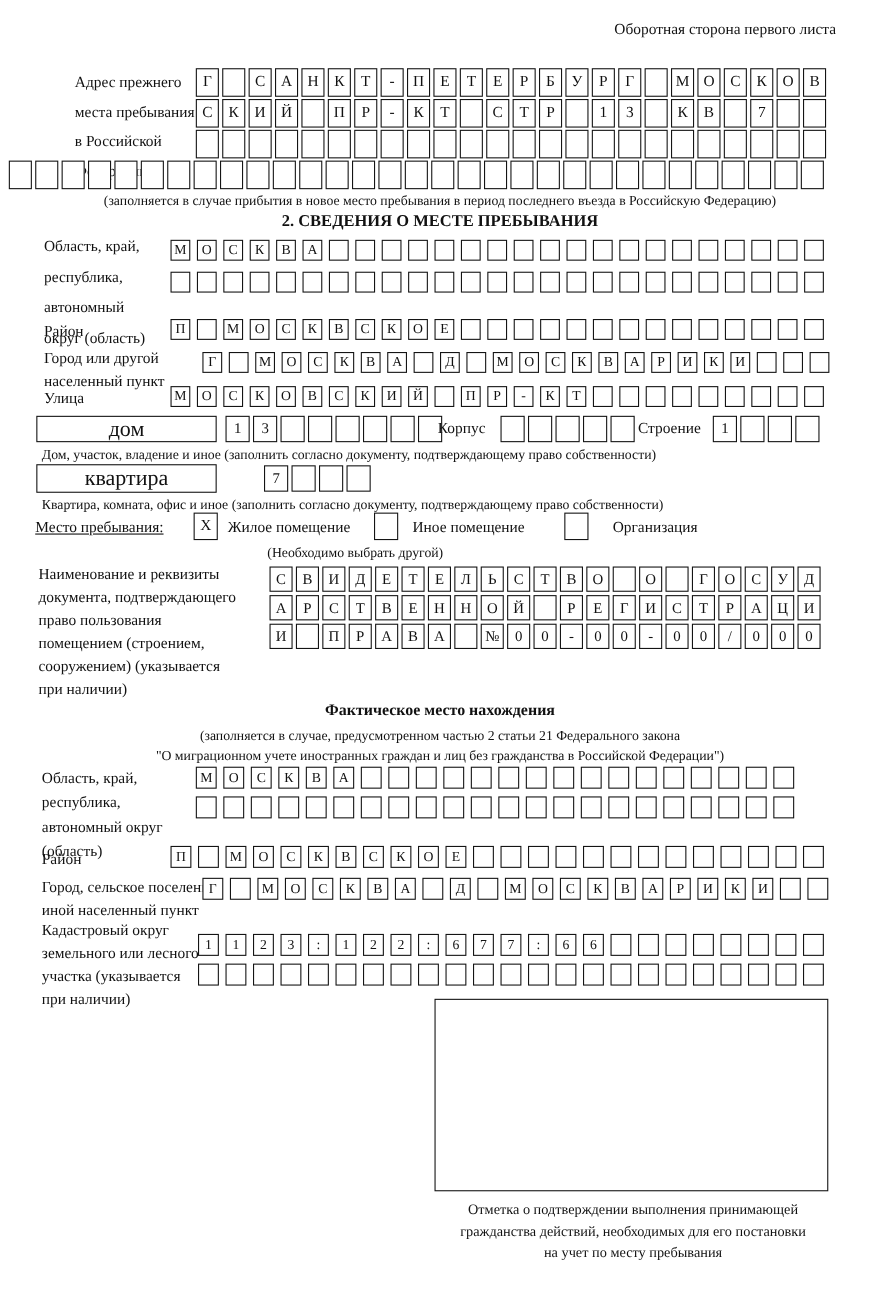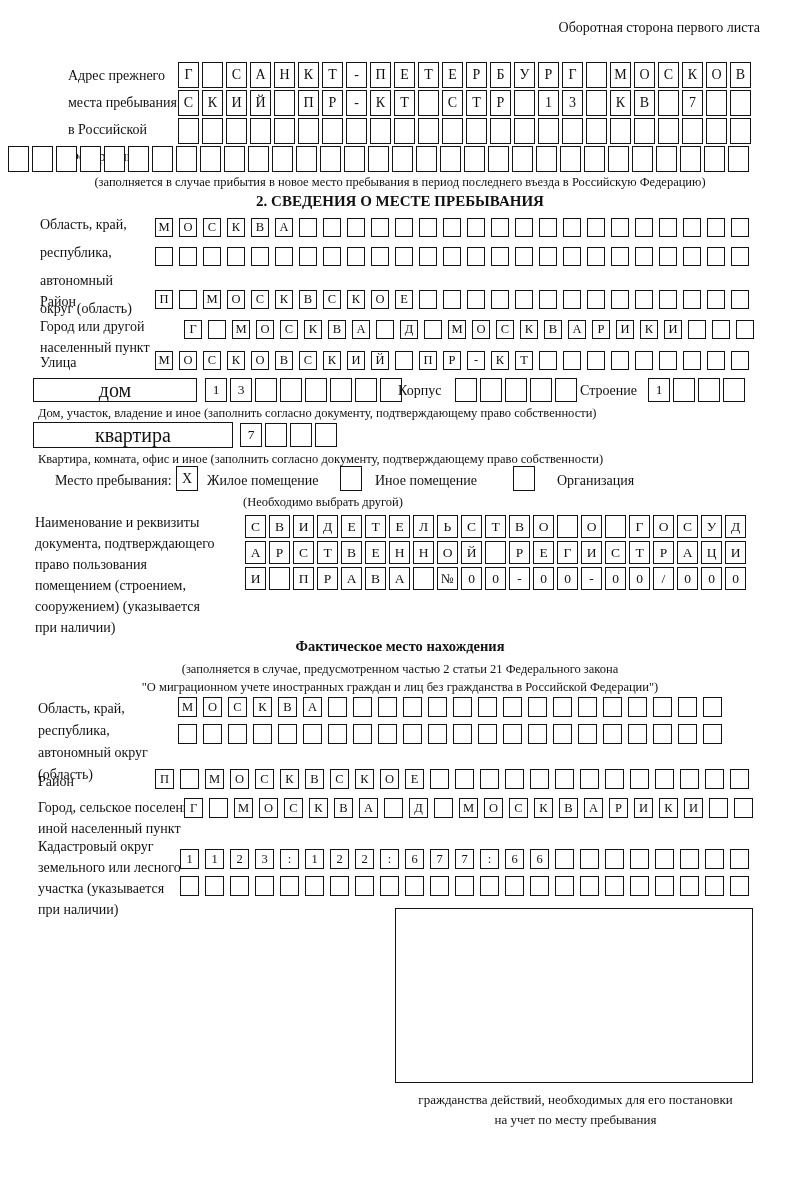--- a/index.html
+++ b/index.html
@@ -318,30 +318,30 @@
   </div>
 <div class="abs label" style="left:580px;top:381px;">Строение</div>
 <div class="cellrow dm" style="left:648px;top:378px;">
     <div class="cell">1</div>
     <div class="cell"></div>
     <div class="cell"></div>
     <div class="cell"></div>
   </div>
 <div class="abs caption" style="left:38px;top:406px;">Дом, участок, владение и иное (заполнить согласно документу, подтверждающему право собственности)</div>
 
-<div class="abs namebox" style="left:33px;top:422px;width:200px;height:26px;">квартира</div>
+<div class="abs namebox" style="left:33px;top:422px;width:164px;height:26px;">квартира</div>
 <div class="cellrow dm" style="left:240px;top:423px;">
     <div class="cell">7</div>
     <div class="cell"></div>
     <div class="cell"></div>
     <div class="cell"></div>
   </div>
 <div class="abs caption" style="left:38px;top:452px;">Квартира, комната, офис и иное (заполнить согласно документу, подтверждающему право собственности)</div>
 
-<div class="abs label" style="left:55px;top:471px;">Место пребывания:</div>
+<div class="abs label" style="left:32px;top:471px;text-decoration:underline;">Место пребывания:</div>
 <div class="abs checkbox" style="left:176px;top:466px;">X</div>
 <div class="abs label" style="left:207px;top:471px;">Жилое помещение</div>
 <div class="abs checkbox" style="left:340px;top:466px;"></div>
 <div class="abs label" style="left:375px;top:471px;">Иное помещение</div>
 <div class="abs checkbox" style="left:513px;top:466px;"></div>
 <div class="abs label" style="left:557px;top:471px;">Организация</div>
 <div class="abs caption" style="left:243px;top:495px;">(Необходимо выбрать другой)</div>
 
 <div class="abs label21" style="left:35px;top:512px;">
     <div>Наименование и реквизиты</div>
@@ -592,15 +592,16 @@
     <div class="cell"></div>
     <div class="cell"></div>
     <div class="cell"></div>
     <div class="cell"></div>
     <div class="cell"></div>
     <div class="cell"></div>
   </div>
 
 <div class="abs" style="left:395px;top:908px;width:358px;height:175px;border:1.5px solid #141414;box-sizing:border-box;"></div>
 <div class="abs caption center" style="left:358px;top:1090px;width:435px;line-height:19.5px;font-size:13px;">
+    <div>Отметка о подтверждении выполнения принимающей</div>
     <div>гражданства действий, необходимых для его постановки</div>
     <div>на учет по месту пребывания</div>
   </div>
 
 </body></html>

